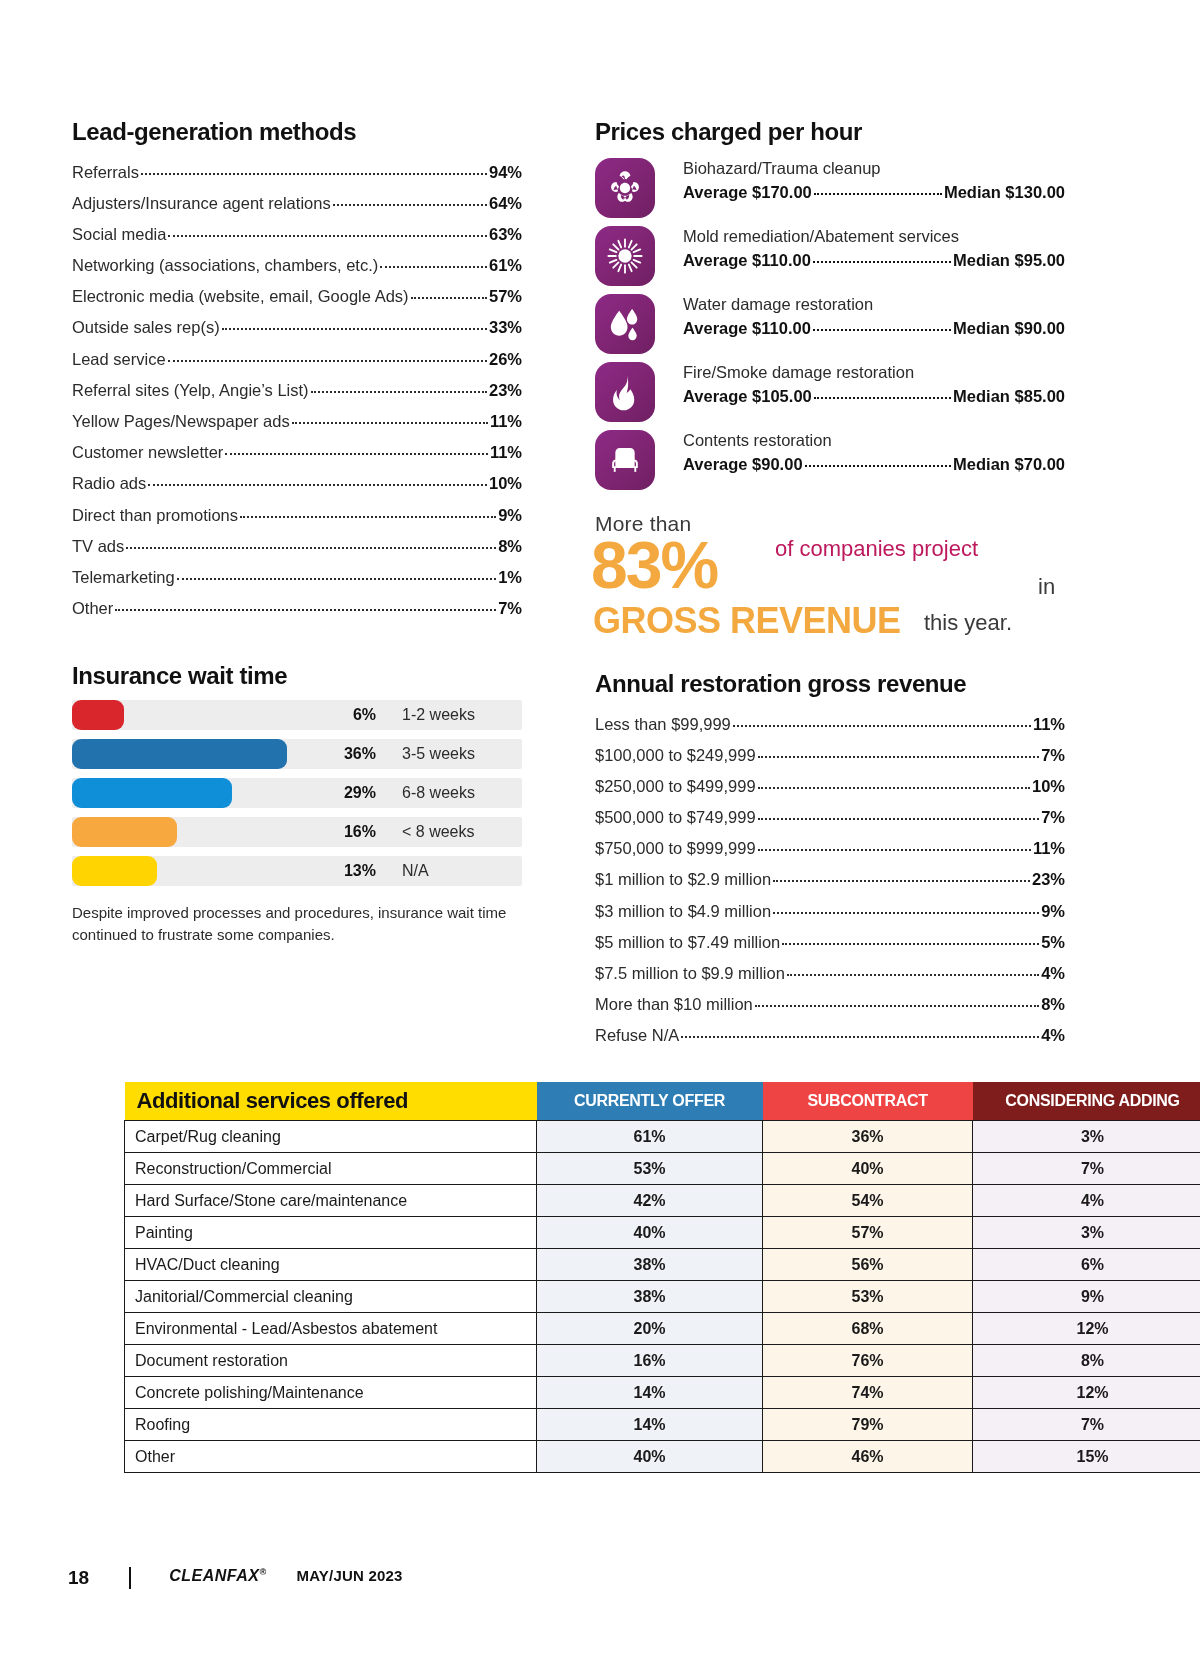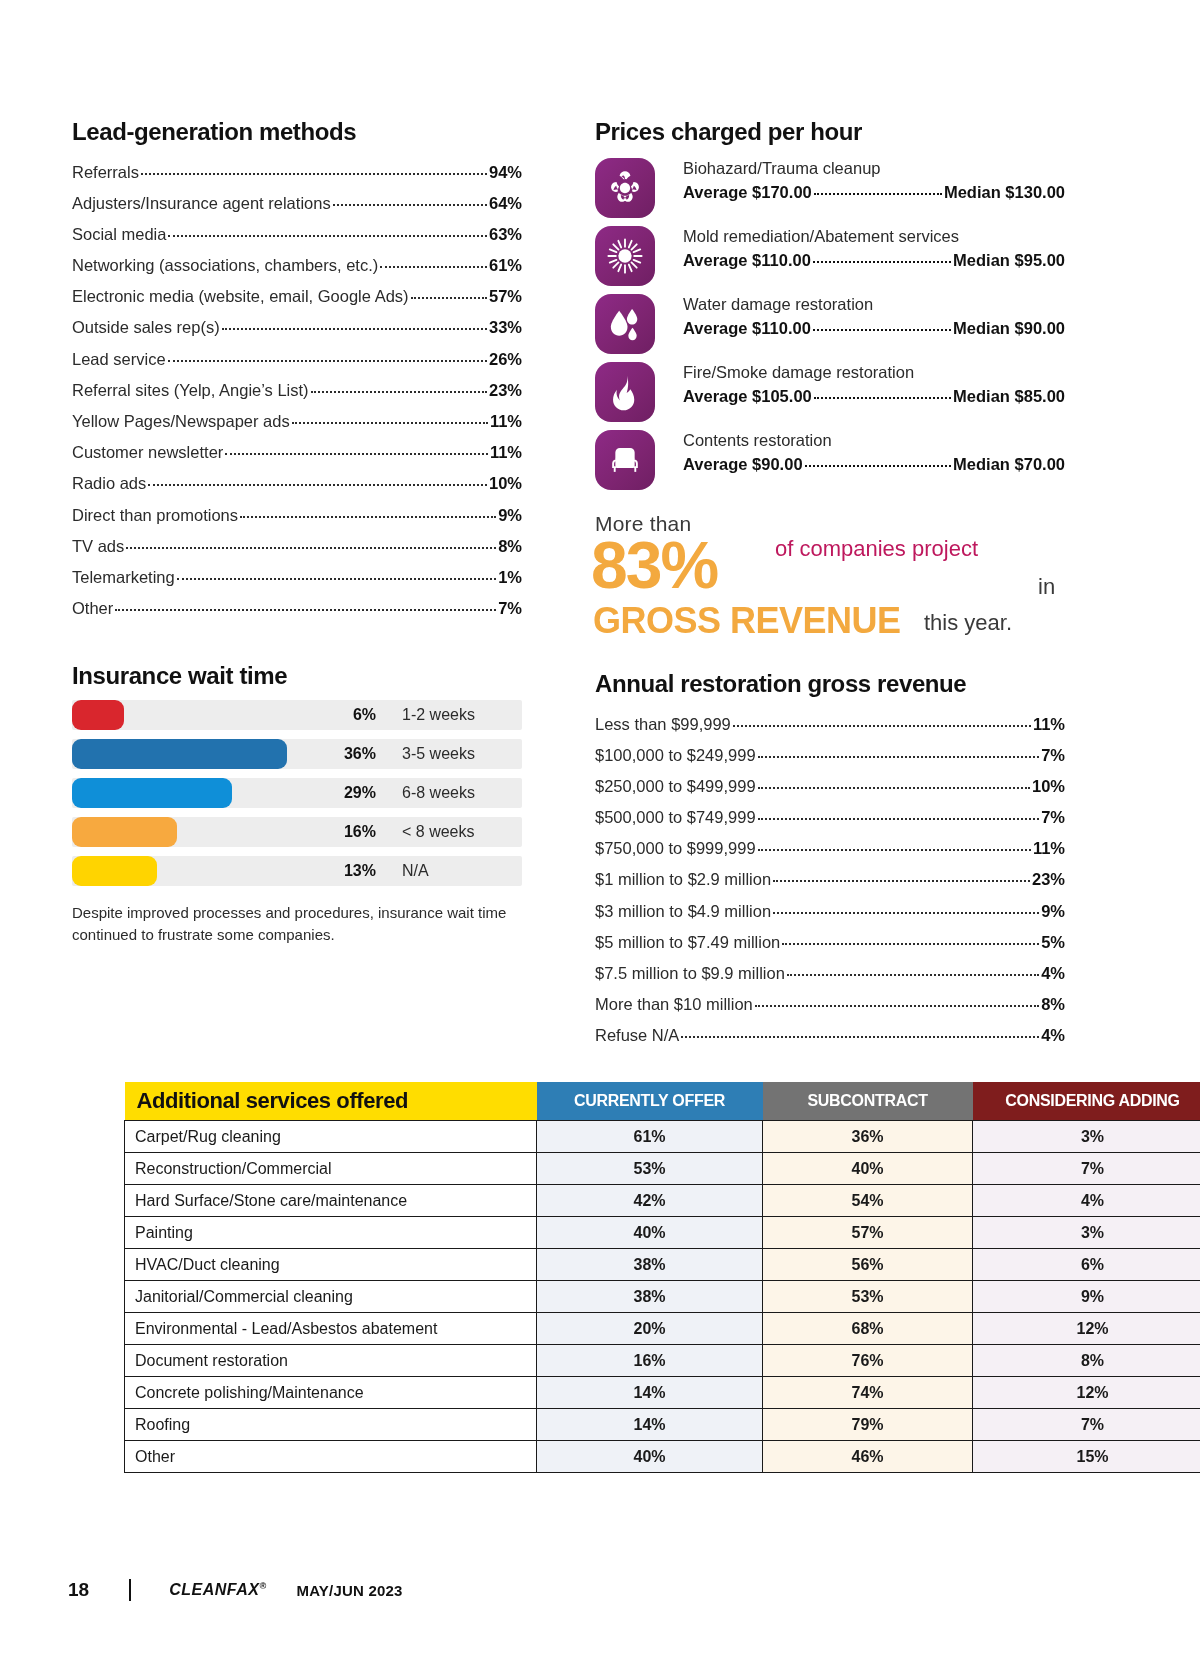--- a/index.html
+++ b/index.html
@@ -123,35 +123,35 @@
   table{border-collapse:collapse;width:992px;table-layout:fixed;}
   thead th{
     height:38px;padding:0 12px;text-align:center;
     font-size:16px;font-weight:bold;letter-spacing:-0.3px;
   }
   th.h-services{
     background:#ffdd00;color:#111;text-align:left;font-size:22px;
     letter-spacing:-0.4px;width:388px;
   }
   th.h-offer{background:#2e7eb5;color:#fff;width:202px;}
-  th.h-sub{background:#737373;color:#fff;width:186px;}
+  th.h-sub{background:#ef4444;color:#fff;width:186px;}
   th.h-consider{background:#7f1d1d;color:#fff;width:216px;}
   tbody td{
     height:31px;font-size:16px;border:1.4px solid #1a1a1a;
     padding:0 10px;
   }
   td.c-name{text-align:left;color:#1a1a1a;background:#fff;}
   td.c-offer{text-align:center;font-weight:bold;background:#eff2f7;}
   td.c-sub{text-align:center;font-weight:bold;background:#fdf5e8;}
   td.c-consider{text-align:center;font-weight:bold;background:#f5f0f5;}
 
   
   .footer{
-    position:absolute;left:68px;bottom:56px;
-    display:flex;align-items:center;gap:16px;
+    position:absolute;left:68px;bottom:68px;
+    display:flex;align-items:flex-start;gap:16px;
   }
   .f-page{font-size:19px;font-weight:bold;color:#111;}
   .f-div{
     width:2px;height:22px;background:#111;margin:0 22px 0 24px;
   }
   .f-brand{
     font-size:16px;font-style:italic;font-weight:bold;
     letter-spacing:.5px;color:#111;
   }
   .f-reg{font-size:9px;vertical-align:super;}

